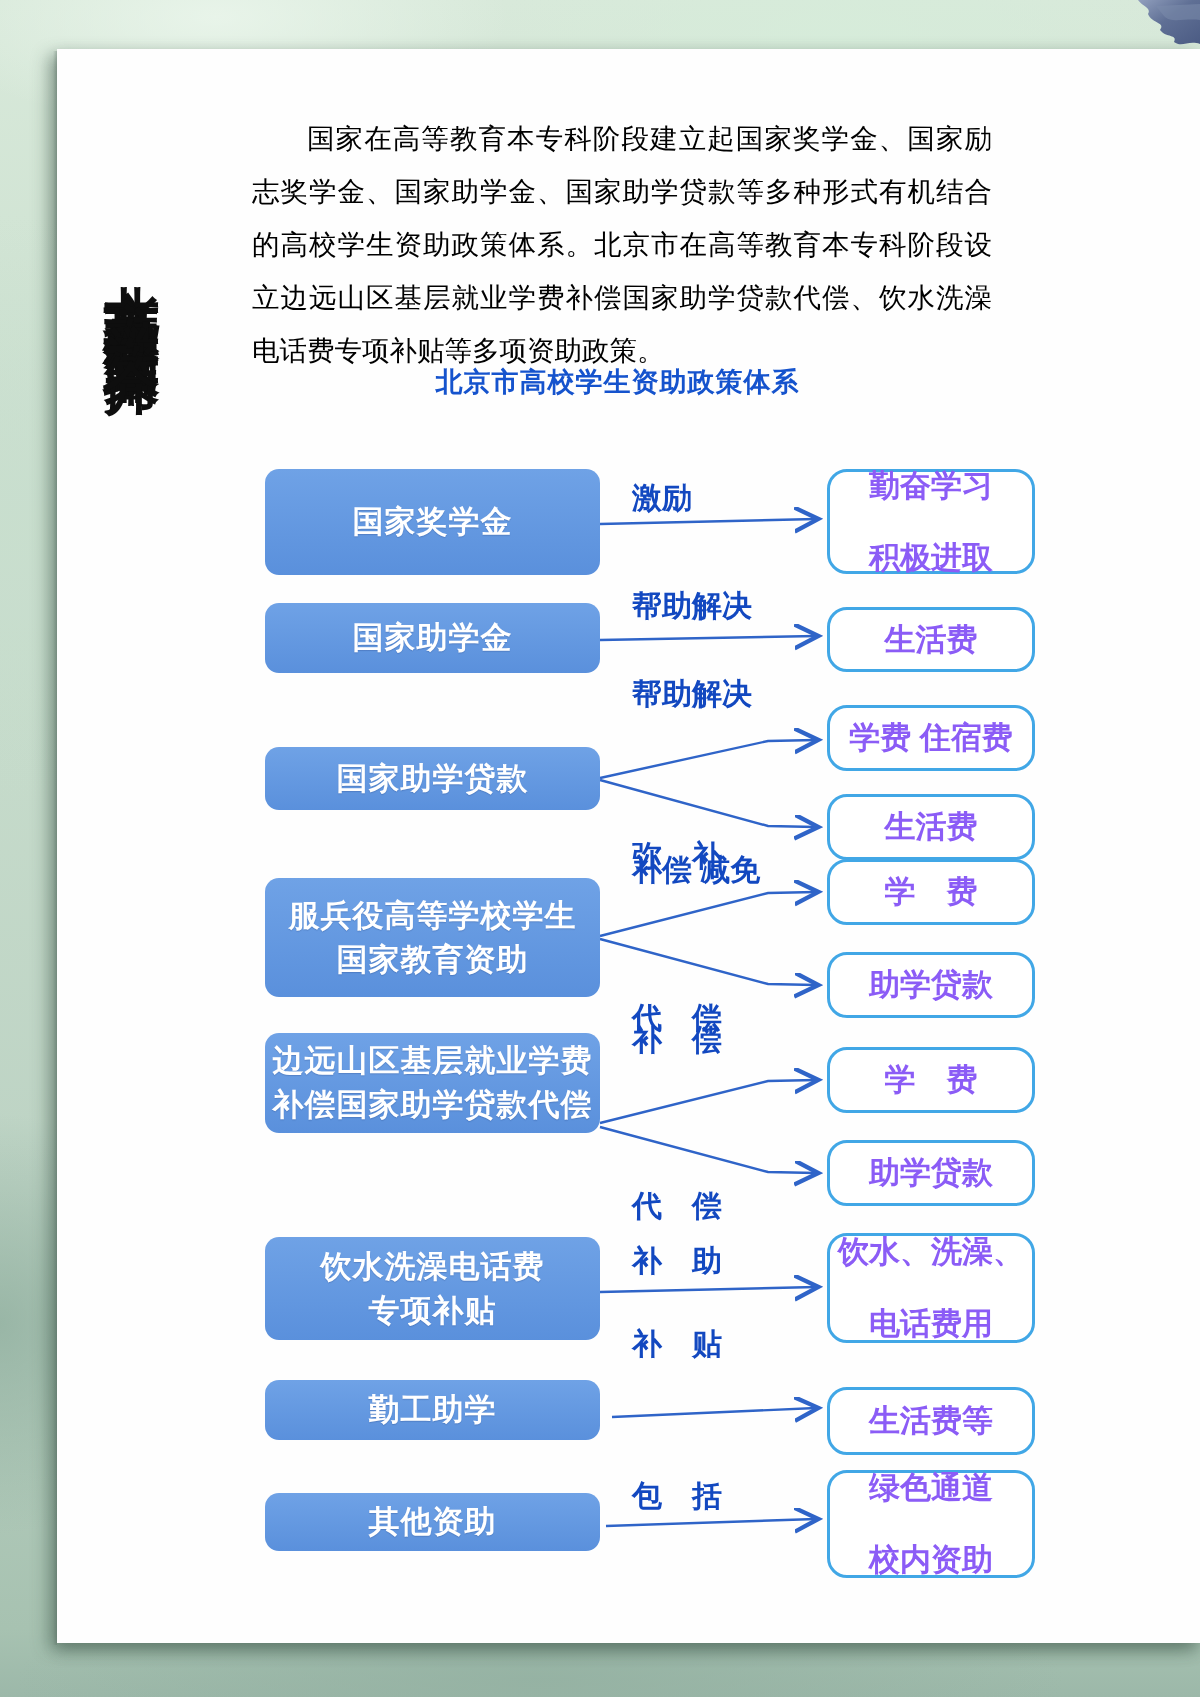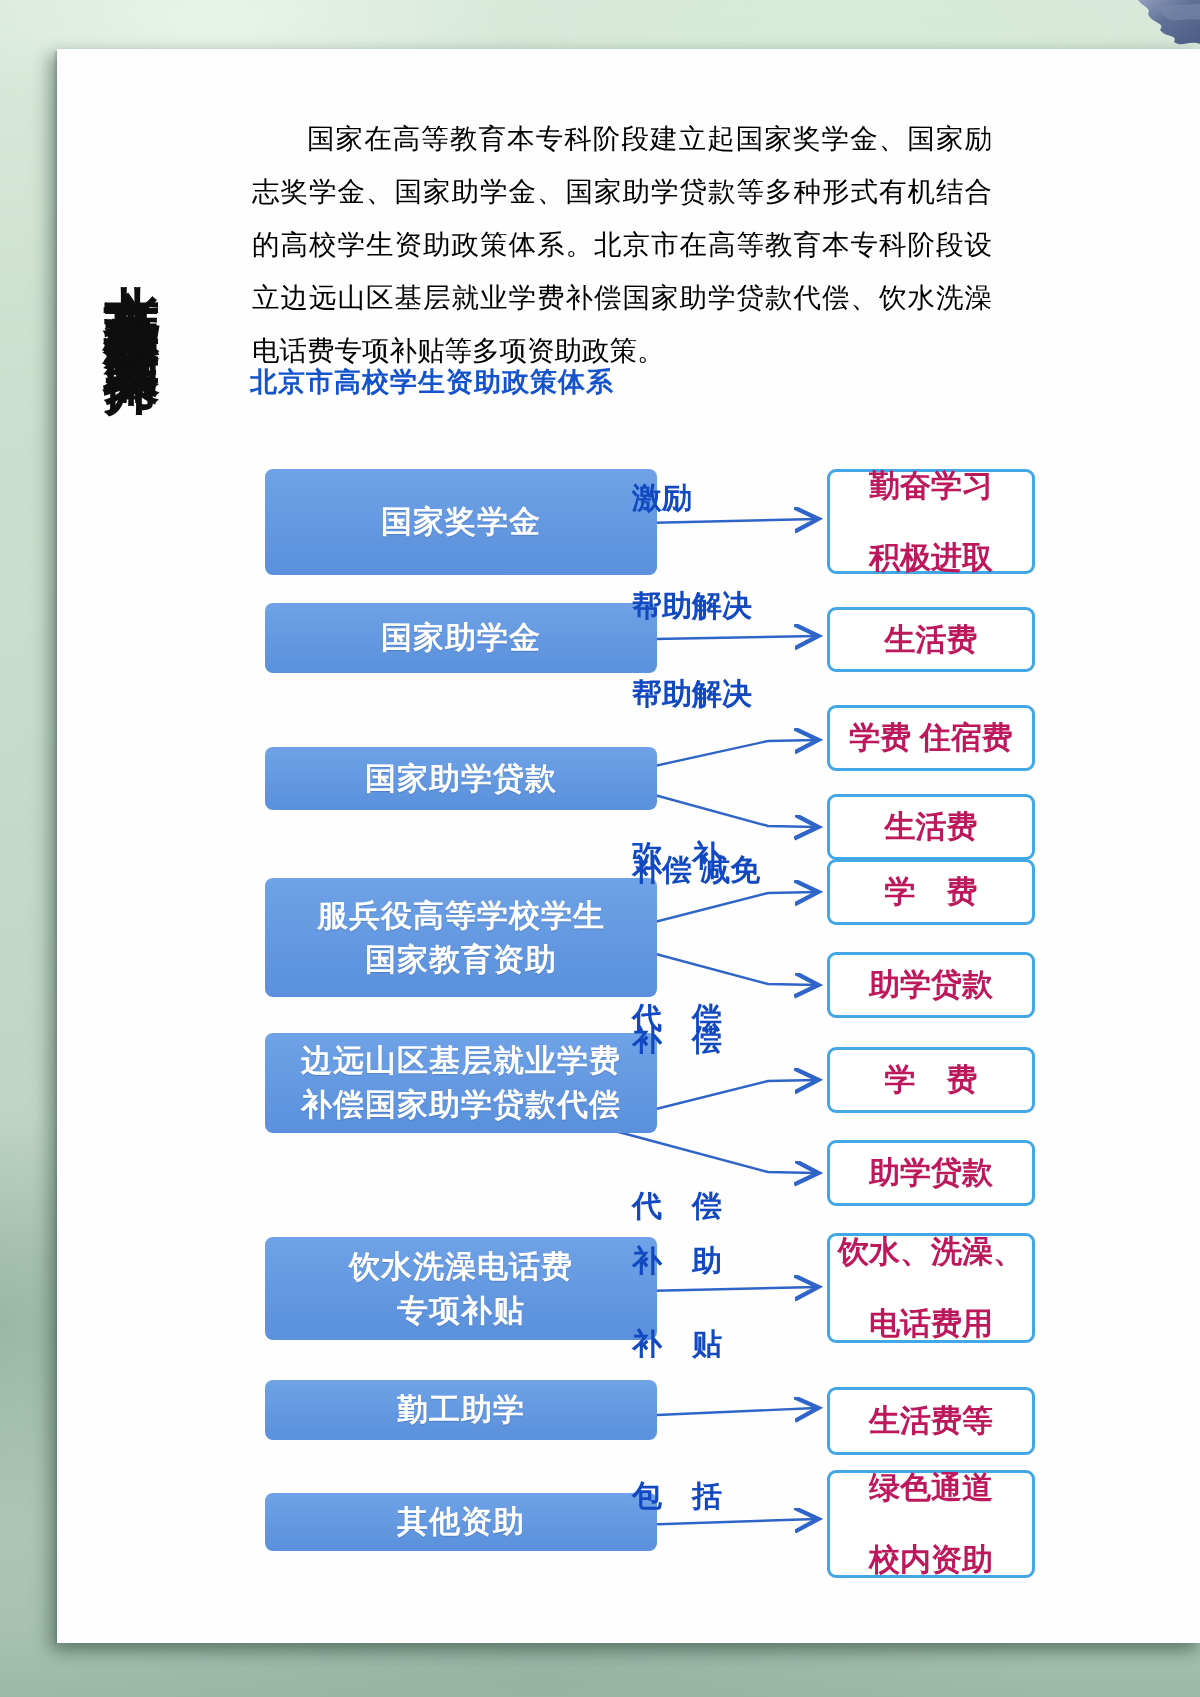--- a/index.html
+++ b/index.html
@@ -42,36 +42,36 @@
   }
   
   #intro{
     position:absolute;left:252px;top:112px;width:740px;
     font-family:"Liberation Serif", serif;
     font-size:27.5px;line-height:53px;font-weight:400;color:#000;
     text-align:justify;text-indent:2em;
   }
   
   #dtitle{
-    position:absolute;left:250px;top:364px;width:735px;text-align:left;
+    position:absolute;left:250px;top:364px;width:735px;text-align:center;
     font-size:27px;font-weight:800;color:#1553cd;letter-spacing:1px;
   }
   
   .srcbox{
-    position:absolute;left:265px;width:392px;
+    position:absolute;left:265px;width:335px;
     background:linear-gradient(180deg,#6fa2e6,#5a90dc);
-    border-radius:8px;color:#fff;
+    border-radius:14px;color:#fff;
     display:flex;flex-direction:column;align-items:center;justify-content:center;
     font-size:31px;font-weight:700;line-height:44px;letter-spacing:1px;
     text-shadow:0 1px 1px rgba(30,60,120,.25);
   }
   .tgtbox{
     position:absolute;left:827px;width:208px;box-sizing:border-box;
-    background:#fff;border:3.5px solid #41a7e6;border-radius:9px;
-    color:#be185d;display:flex;flex-direction:column;align-items:center;justify-content:center;
+    background:#fff;border:3.5px solid #41a7e6;border-radius:20px;
+    color:#8b5cf6;display:flex;flex-direction:column;align-items:center;justify-content:center;
     font-size:31px;font-weight:800;line-height:46px;gap:26px;
   }
   .albl{
     position:absolute;left:632px;width:190px;text-align:left;
     color:#1248c0;font-size:30px;font-weight:800;
   }
   
   .src1{top:469px;height:106px}.tgt1{top:469px;height:105px}.lbl1{top:478px}
   .src2{top:603px;height:70px}.tgt2{top:607px;height:65px}.lbl2{top:586px}
   .src3{top:747px;height:63px}.tgt3a{top:705px;height:66px}.tgt3b{top:794px;height:66px}

